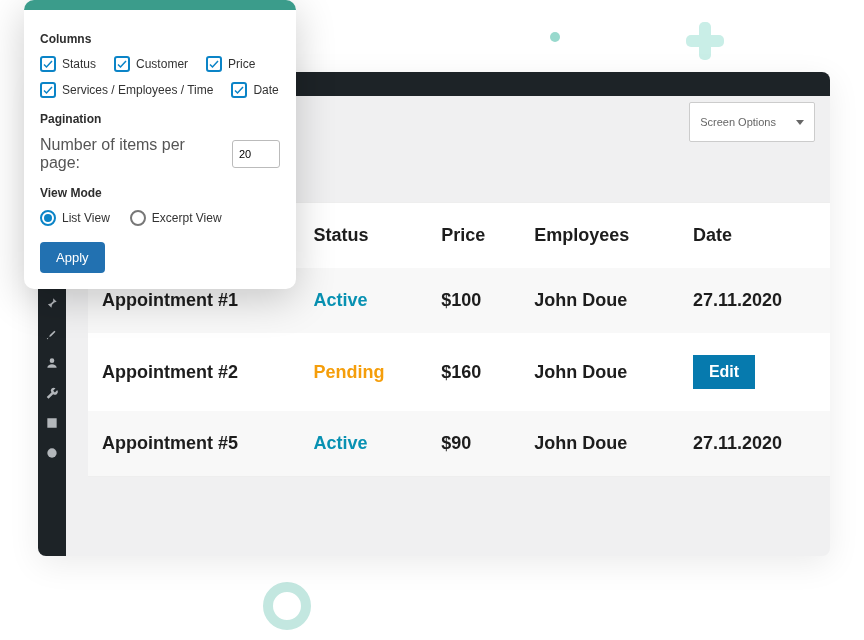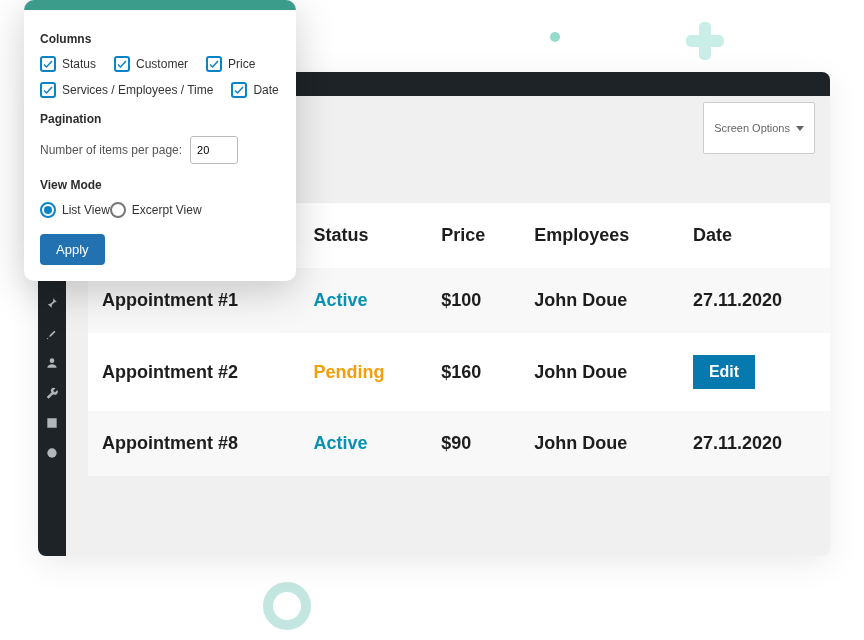--- a/index.html
+++ b/index.html
@@ -15,21 +15,21 @@
   .deco-dot.d2 { width: 32px; height: 32px; background: #b9e4db; top: 183px; left: 376px; }
   .deco-ring { position:absolute; top:582px; left:263px; width:48px; height:48px; border-radius:50%; border:10px solid #c3e7e0; }
 
   
   .admin { position:absolute; top:72px; left:38px; width:792px; height:484px; background:#f0f0f1; border-radius:8px; overflow:hidden; box-shadow: 0 8px 32px rgba(0,0,0,.08); }
   .topbar { height:24px; background:#1d2327; color:#ddd; display:flex; align-items:center; justify-content:flex-start; padding:0 8px; gap:6px; font-size:11px; }
   .topbar .avatar { width:14px; height:14px; background:#808285; }
   .sidemenu { position:absolute; top:24px; left:0; width:28px; bottom:0; background:#1d2327; display:flex; flex-direction:column; align-items:center; padding-top:200px; gap:16px; }
   .sidemenu .ic { width:14px; height:14px; fill:#b3b7bb; }
 
-  .screen-opt { position:absolute; top:30px; right:15px; background:#fff; border:1px solid #ccc; border-radius:2px; padding:19px 10px; font-size:11px; color:#666; display:flex; align-items:center; gap:6px; }
+  .screen-opt { position:absolute; top:30px; right:15px; background:#fff; border:1px solid #ccc; border-radius:2px; padding:13px 10px; font-size:11px; color:#666; display:flex; align-items:center; gap:20px; }
   .screen-opt .caret { width:0; height:0; border-left:4px solid transparent; border-right:4px solid transparent; border-top:5px solid #666; }
 
   
   .tablewrap { position:absolute; top:130px; left:50px; right:0; background:#fff; border-top:1px solid #eee; border-bottom:1px solid #eee; }
   table { width:100%; border-collapse:collapse; }
   th, td { text-align:left; padding:22px 14px; font-size:18px; color:#1d1d1d; }
   th { font-weight:700; }
   tbody tr:nth-child(odd) { background:#f8f8f8; }
   tbody tr:nth-child(even) { background:#fff; }
   td .rowtitle { font-weight:700; }
@@ -41,23 +41,23 @@
   
   .popup { position:absolute; top:0; left:24px; width:272px; background:#fff; border-radius:10px; box-shadow:0 10px 40px rgba(0,0,0,.2); overflow:hidden; z-index:10; }
   .popup .hdr { height:10px; background:#3b9c8b; }
   .popup .body { padding:14px 16px 16px; }
   .popup h5 { font-size:12px; font-weight:600; color:#2e2e2e; margin:8px 0 10px; }
   .cols { display:flex; flex-wrap:wrap; gap:10px 18px; margin-bottom:14px; }
   .chk { display:flex; align-items:center; gap:6px; font-size:12px; color:#333; }
   .chk .box { width:16px; height:16px; border:2px solid #0b84c7; border-radius:3px; display:flex; align-items:center; justify-content:center; color:#0b84c7; }
   .chk .box svg { width:12px; height:12px; fill:none; stroke:#0b84c7; stroke-width:3; }
   .pager { display:flex; align-items:center; gap:8px; margin-bottom:14px; }
-  .pager label { font-size:12px; color:#555; }
+  .pager label { font-size:16px; color:#555; }
   .pager input { width:48px; height:28px; border:1px solid #bbb; border-radius:3px; padding:0 6px; font-size:11px; }
-  .views { display:flex; margin-bottom:16px;text-align:right; }
+  .views { display:flex; gap:20px; margin-bottom:16px;text-align:right; }
   .radio { display:flex; align-items:center; gap:6px; font-size:12px; color:#333; }
   .radio .circ { width:16px; height:16px; border:2px solid #777; border-radius:50%; display:flex; align-items:center; justify-content:center; }
   .radio .circ.on { border-color:#0b84c7; }
   .radio .circ.on .dot { width:8px; height:8px; background:#0b84c7; border-radius:50%; }
   .apply { background:#2271b1; color:#fff; border:none; border-radius:4px; padding:8px 16px; font-size:13px; font-weight:500; }
 </style>
 </head>
 <body>
 
 <div class="deco-dot d1"></div>
@@ -117,21 +117,21 @@
     <td><span class="date">27.11.2020</span></td>
           </tr>
           <tr>
     <td><span class="rowtitle">Appointment #2</span></td>
     <td><span class="status-pending">Pending</span></td>
     <td><span class="price">$160</span></td>
     <td><span class="emp">John Doue</span></td>
     <td><button class="editbtn">Edit</button></td>
           </tr>
           <tr>
-    <td><span class="rowtitle">Appointment #8</span></td>
+    <td><span class="rowtitle">Appointment #5</span></td>
     <td><span class="status-active">Active</span></td>
     <td><span class="price">$90</span></td>
     <td><span class="emp">John Doue</span></td>
     <td><span class="date">27.11.2020</span></td>
           </tr>
         </tbody>
     </table>
   </div>
 </div>
 

